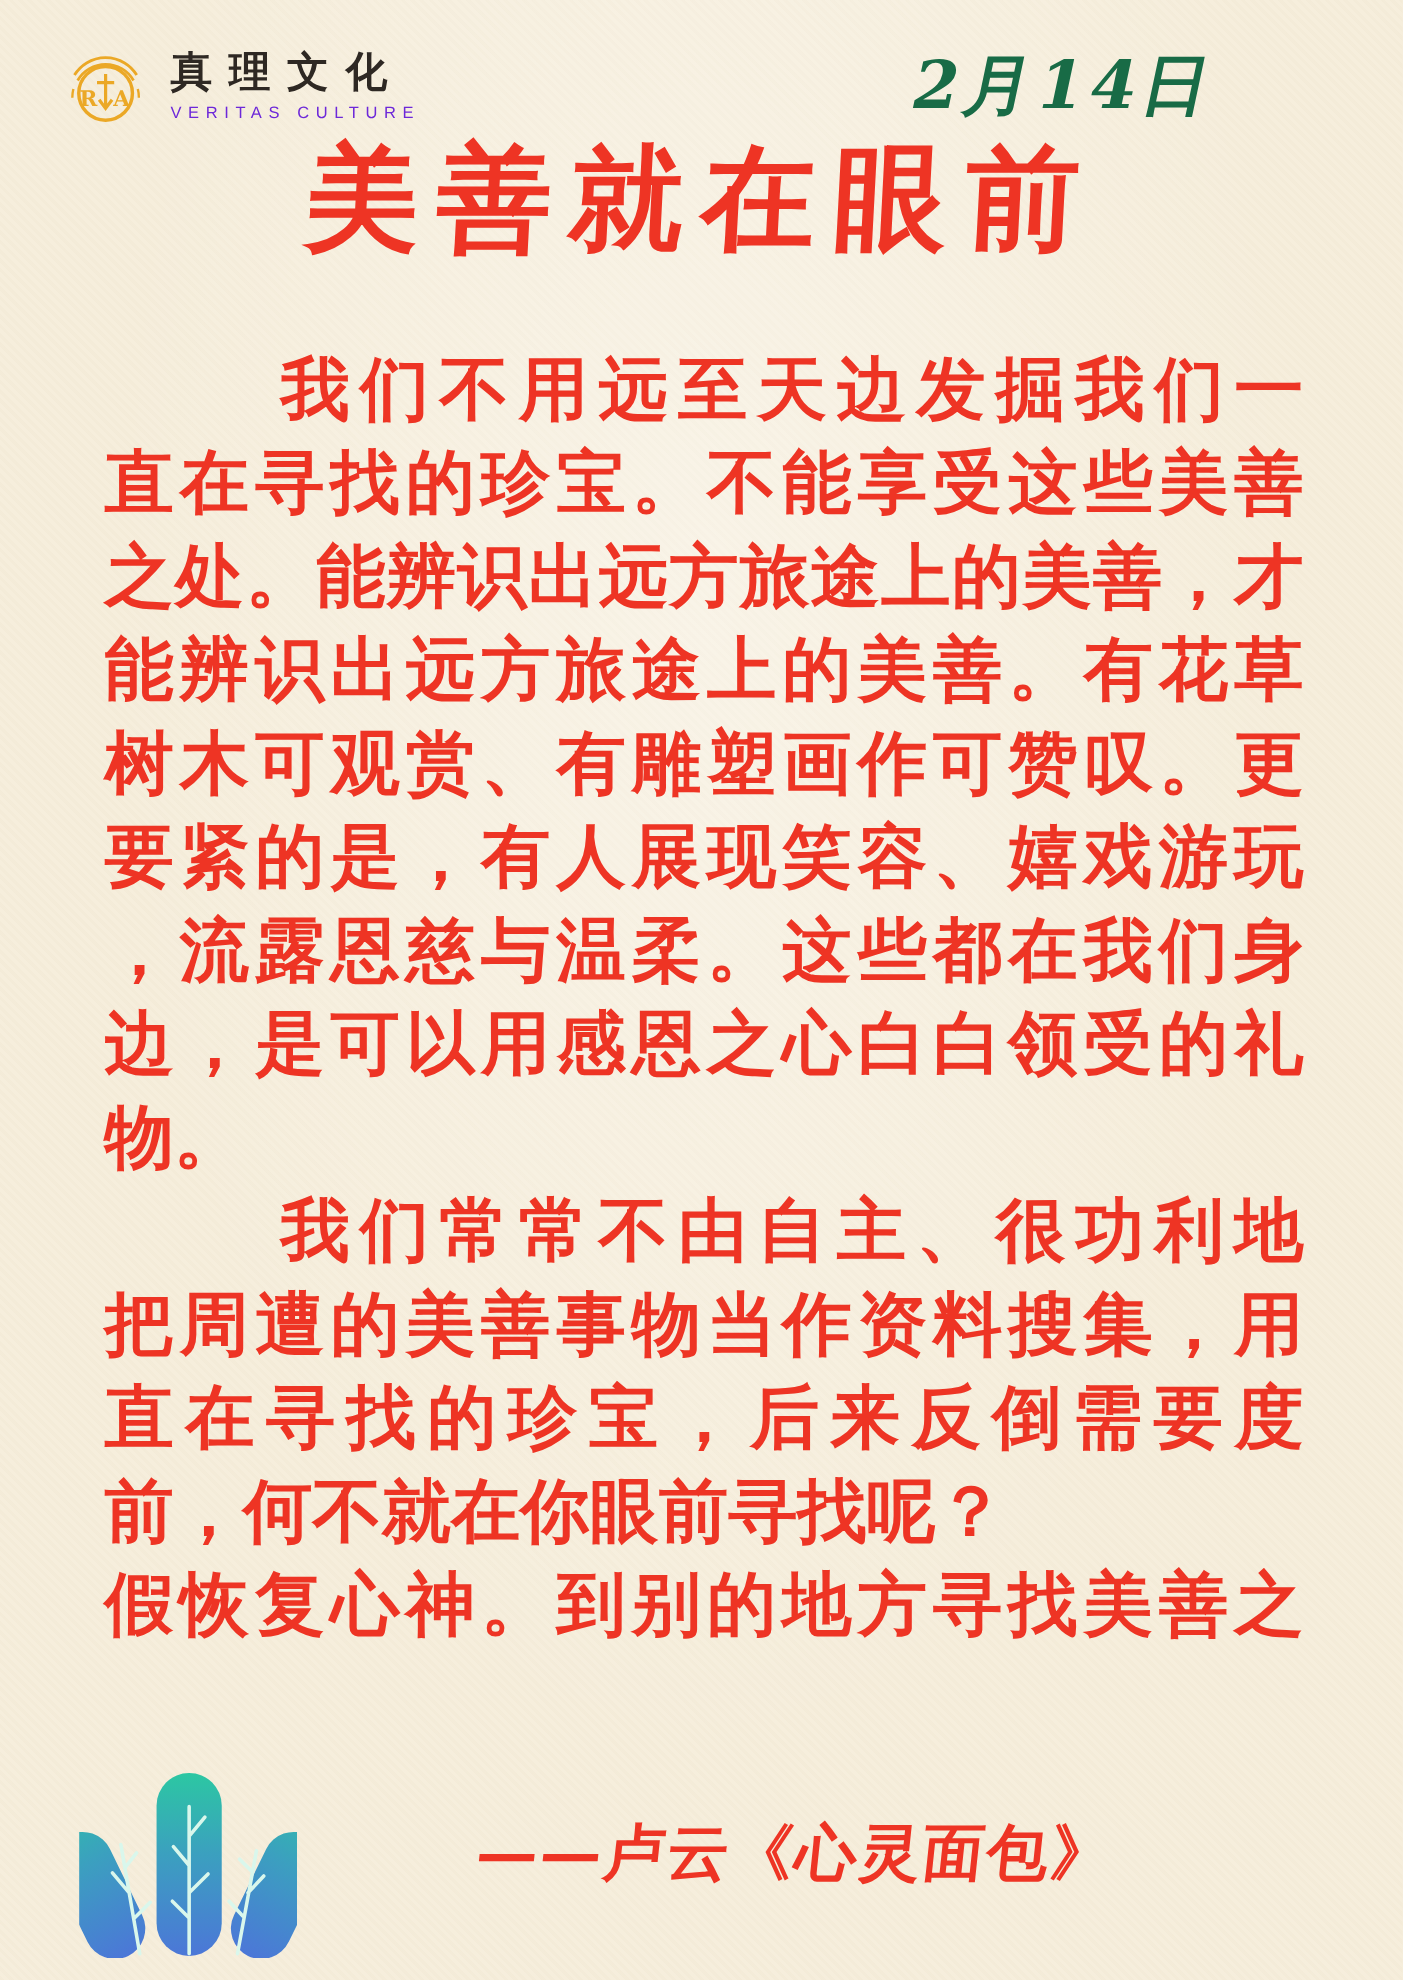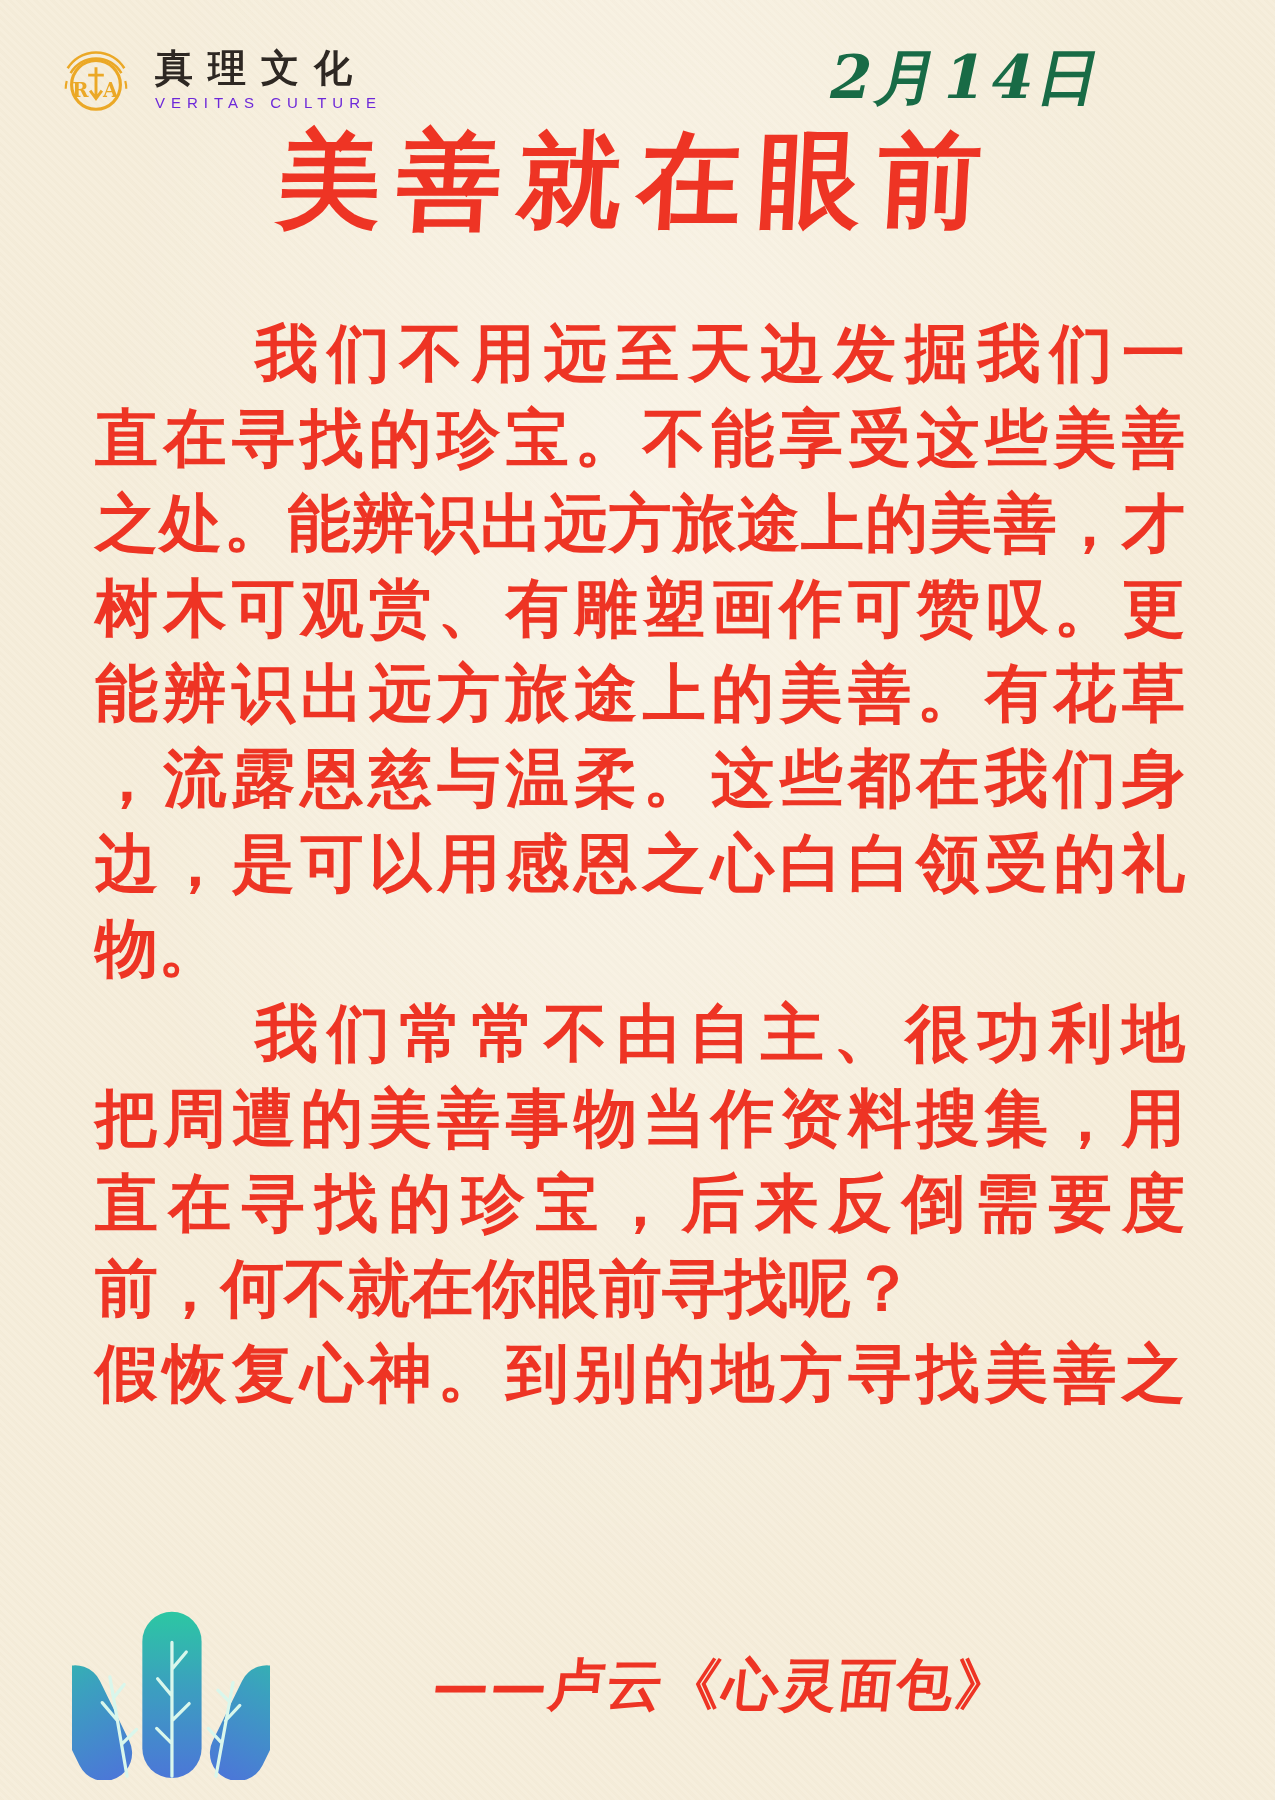--- a/index.html
+++ b/index.html
@@ -13,21 +13,21 @@
   }
   .page{position:absolute;inset:0;}
 
   
   .header{position:absolute;top:38px;left:55px;right:55px;height:100px;}
   .logo{position:absolute;left:0;top:0;display:flex;align-items:center;}
   .emblem{width:82px;height:82px;}
   .brand{margin-left:18px;display:flex;flex-direction:column;}
   .brand-cn{
     font-size:38px;font-weight:bold;color:#2e2823;letter-spacing:15px;
-    font-family:Liberation Sans, sans-serif;line-height:1.15;
+    font-family:Liberation Mono, monospace;line-height:1.15;
   }
   .brand-en{
     font-size:15px;color:#6d28d9;letter-spacing:6px;margin-top:4px;
     font-family:"Liberation Sans","DejaVu Sans",sans-serif;
   }
   .date{
     position:absolute;right:115px;top:0;
     font-size:60px;font-weight:bold;color:#186b46;
     transform:skewX(-12deg);
     font-family:"DejaVu Serif","Liberation Serif",serif;
@@ -100,22 +100,23 @@
     </div>
     <div class="date">2月14日</div>
   </div>
 
   <div class="title">美善就在眼前</div>
 
   <div class="body-text">
     <div class="line indent">我们不用远至天边发掘我们一</div>
     <div class="line">直在寻找的珍宝。不能享受这些美善</div>
     <div class="line">之处。能辨识出远方旅途上的美善，才</div>
+    <div class="line">能辨识出远方旅途上的美善。有花草</div>
     <div class="line">树木可观赏、有雕塑画作可赞叹。更</div>
-    <div class="line">能辨识出远方旅途上的美善。有花草</div>
+    <div class="line">要紧的是，有人展现笑容、嬉戏游玩</div>
     <div class="line">，流露恩慈与温柔。这些都在我们身</div>
     <div class="line">边，是可以用感恩之心白白领受的礼</div>
     <div class="line end">物。</div>
     <div class="line indent">我们常常不由自主、很功利地</div>
     <div class="line">把周遭的美善事物当作资料搜集，用</div>
     <div class="line">直在寻找的珍宝，后来反倒需要度</div>
     <div class="line end">前，何不就在你眼前寻找呢？</div>
     <div class="line">假恢复心神。到别的地方寻找美善之</div>
   </div>
 

